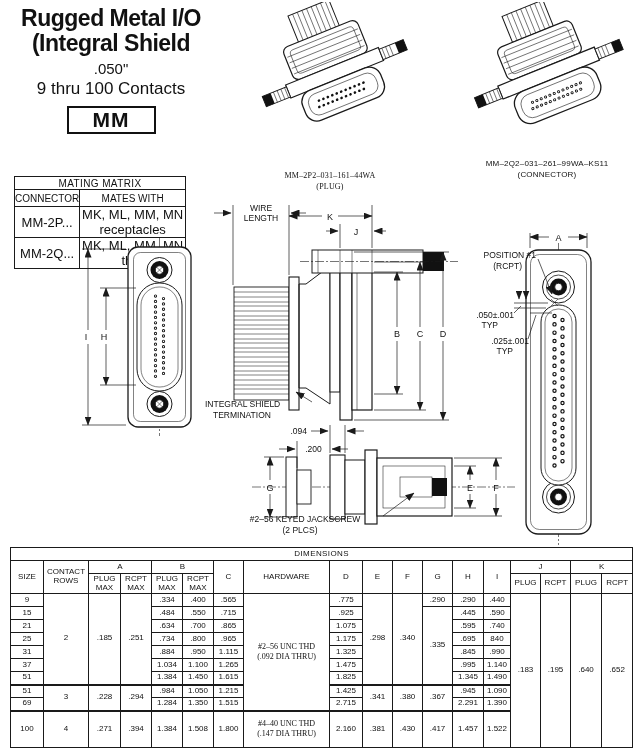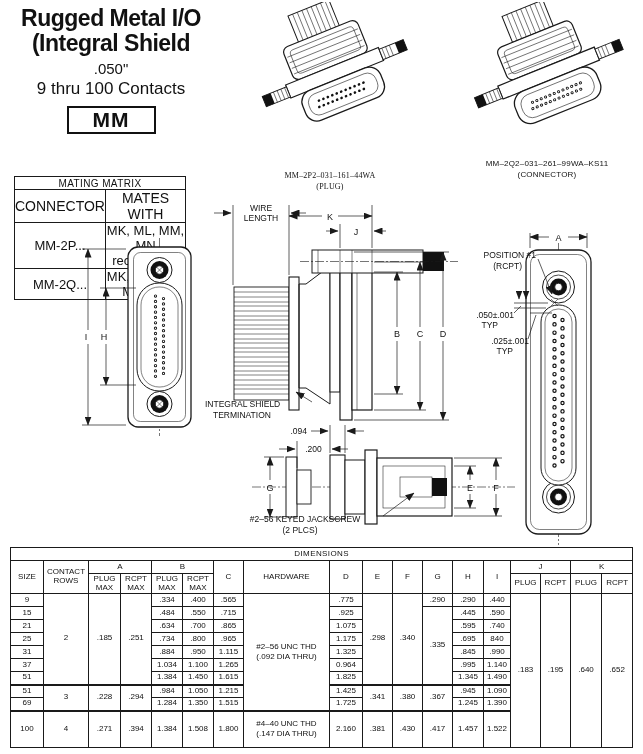--- a/index.html
+++ b/index.html
@@ -13,33 +13,33 @@
   .title-line{font-weight:bold;font-size:23px;line-height:25px;letter-spacing:-0.5px;}
   .pitch{font-size:15px;margin-top:4px;}
   .contacts{font-size:17px;margin-top:2px;}
   .series-box{display:inline-block;margin-top:7px;border:2px solid #111;padding:0 24px;font-size:21px;font-weight:bold;letter-spacing:1px;}
   
   .cap3d{font-size:8px;text-align:center;line-height:11px;letter-spacing:0.2px;}
   
   table.mm{border-collapse:collapse;width:172px;border:1.5px solid #1a1a1a;background:#fff;}
   .mm th,.mm td{border:1px solid #1a1a1a;font-size:13px;font-weight:normal;text-align:center;padding:0;}
   .mm .mm-cap{height:12px;font-size:10px;letter-spacing:0.4px;}
-  .mm .mm-head th{height:16px;font-size:14px;margin-left:44px;}
+  .mm .mm-head th{height:16px;font-size:10px;margin-left:44px;}
   .mm td{height:13px;}
   .mm .c-conn{width:62px;}
   
   table.dims{border-collapse:collapse;table-layout:fixed;width:623px;border:1.5px solid #1a1a1a;background:#fff;padding-left:11px;}
   .dims th,.dims td{border:1px solid #1a1a1a;font-size:8px;font-weight:normal;text-align:center;vertical-align:middle;padding:0;line-height:1.12;}
   .dims .cap th{height:12px;font-size:8px;letter-spacing:0.4px;}
   .dims .h1 th{height:12px;}
   .dims .h2 th{height:19px;}
   .dims tr.r{height:13px;}
   .dims tr.tall{height:37px;margin-top:40px;}
   .dims tr.sep td{border-top:2px solid #1a1a1a;}
-  .hw{line-height:1.25;}
+  .hw{line-height:1.25;font-family:Liberation Serif, serif;}
   
   .ln{fill:none;stroke:#1a1a1a;stroke-width:1;}
   .thin{fill:none;stroke:#1a1a1a;stroke-width:0.55;}
   .dim{fill:none;stroke:#1a1a1a;stroke-width:0.7;}
   .cl{fill:none;stroke:#1a1a1a;stroke-width:0.6;stroke-dasharray:9 2 2 2;}
   text.t{font-family:"Liberation Sans",sans-serif;font-size:8.5px;fill:#111;}
   text.d{font-family:"Liberation Sans",sans-serif;font-size:9px;fill:#111;}
   .wfill{fill:#fff;stroke:#1a1a1a;}
   .blk{fill:#111;stroke:none;}
 </style>
@@ -494,21 +494,21 @@
     <td>1.115</td>
     <td>1.325</td>
     <td>.845</td>
     <td>.990</td>
   </tr>
   <tr class="r">
     <td>37</td>
     <td>1.034</td>
     <td>1.100</td>
     <td>1.265</td>
-    <td>0.964</td>
+    <td>1.475</td>
     <td>.995</td>
     <td>1.140</td>
   </tr>
   <tr class="r">
     <td>51</td>
     <td>1.384</td>
     <td>1.450</td>
     <td>1.615</td>
     <td>1.825</td>
     <td>1.345</td>
@@ -527,22 +527,22 @@
     <td rowspan="2">.380</td>
     <td rowspan="2">.367</td>
     <td>.945</td>
     <td>1.090</td>
   </tr>
   <tr class="r">
     <td>69</td>
     <td>1.284</td>
     <td>1.350</td>
     <td>1.515</td>
-    <td>1.725</td>
-    <td>1.245</td>
+    <td>2.715</td>
+    <td>2.291</td>
     <td>1.390</td>
   </tr>
   <tr class="tall sep">
     <td>100</td>
     <td>4</td>
     <td>.271</td>
     <td>.394</td>
     <td>1.384</td>
     <td>1.508</td>
     <td>1.800</td>

